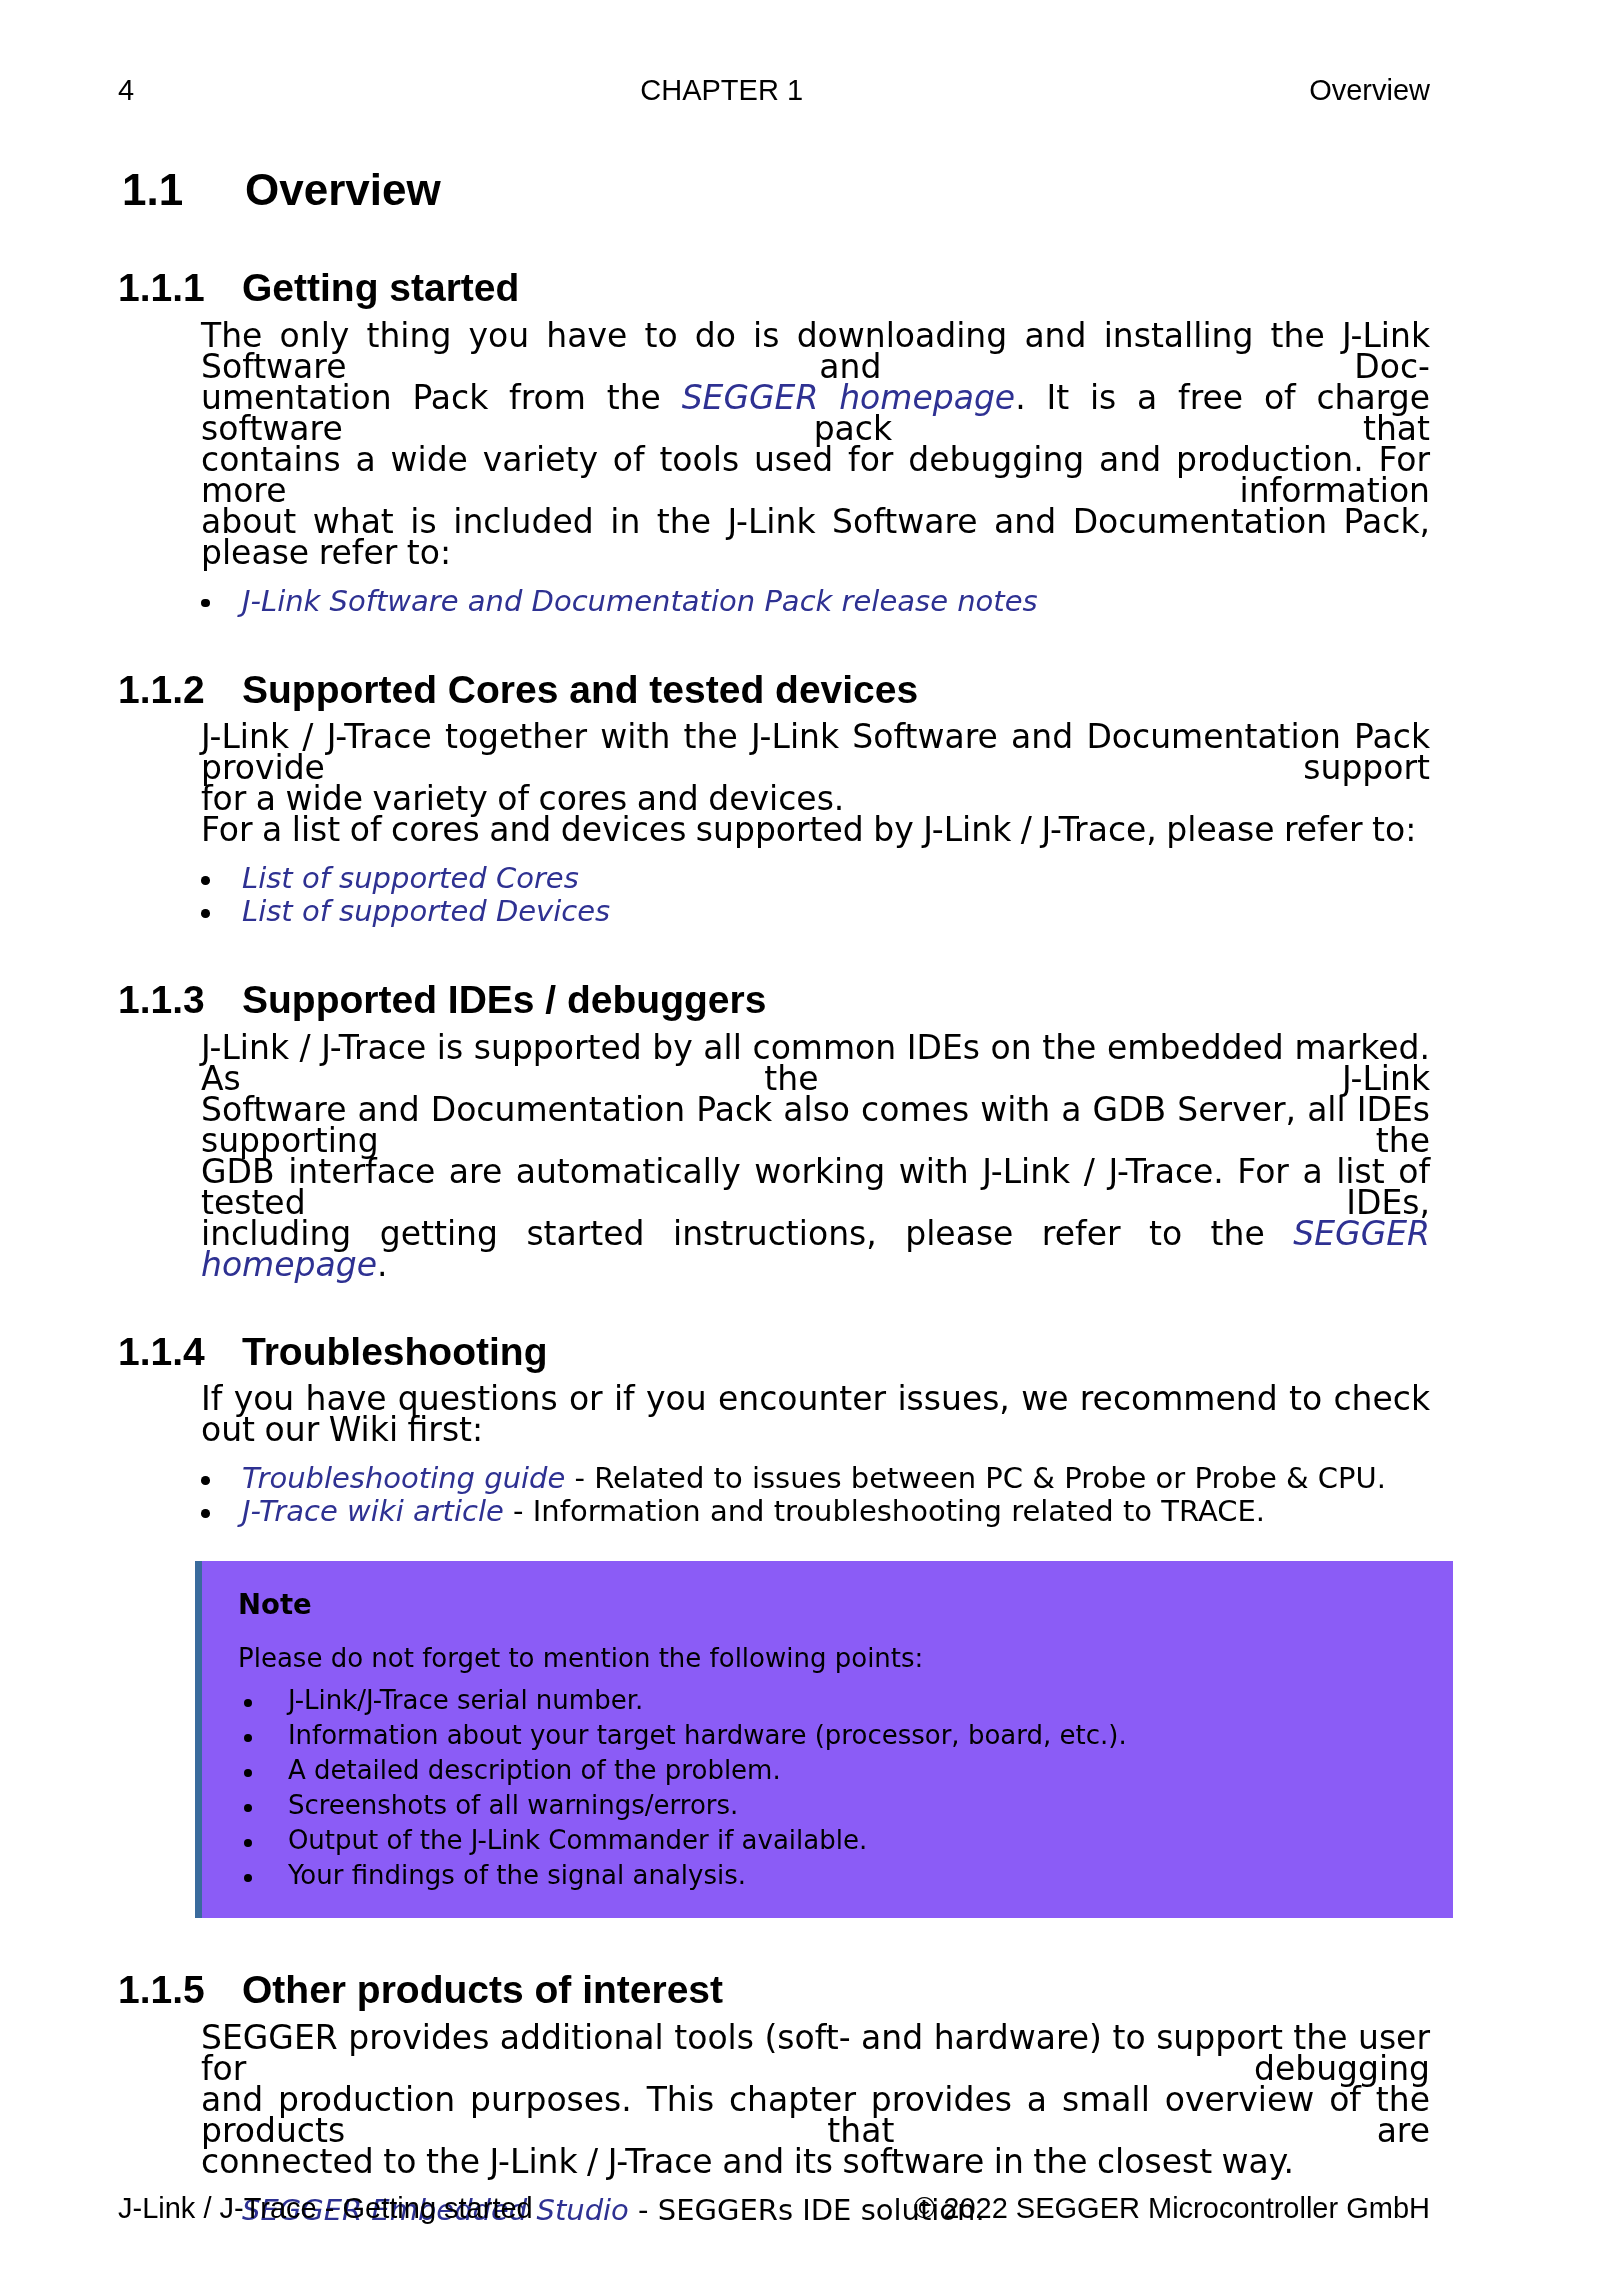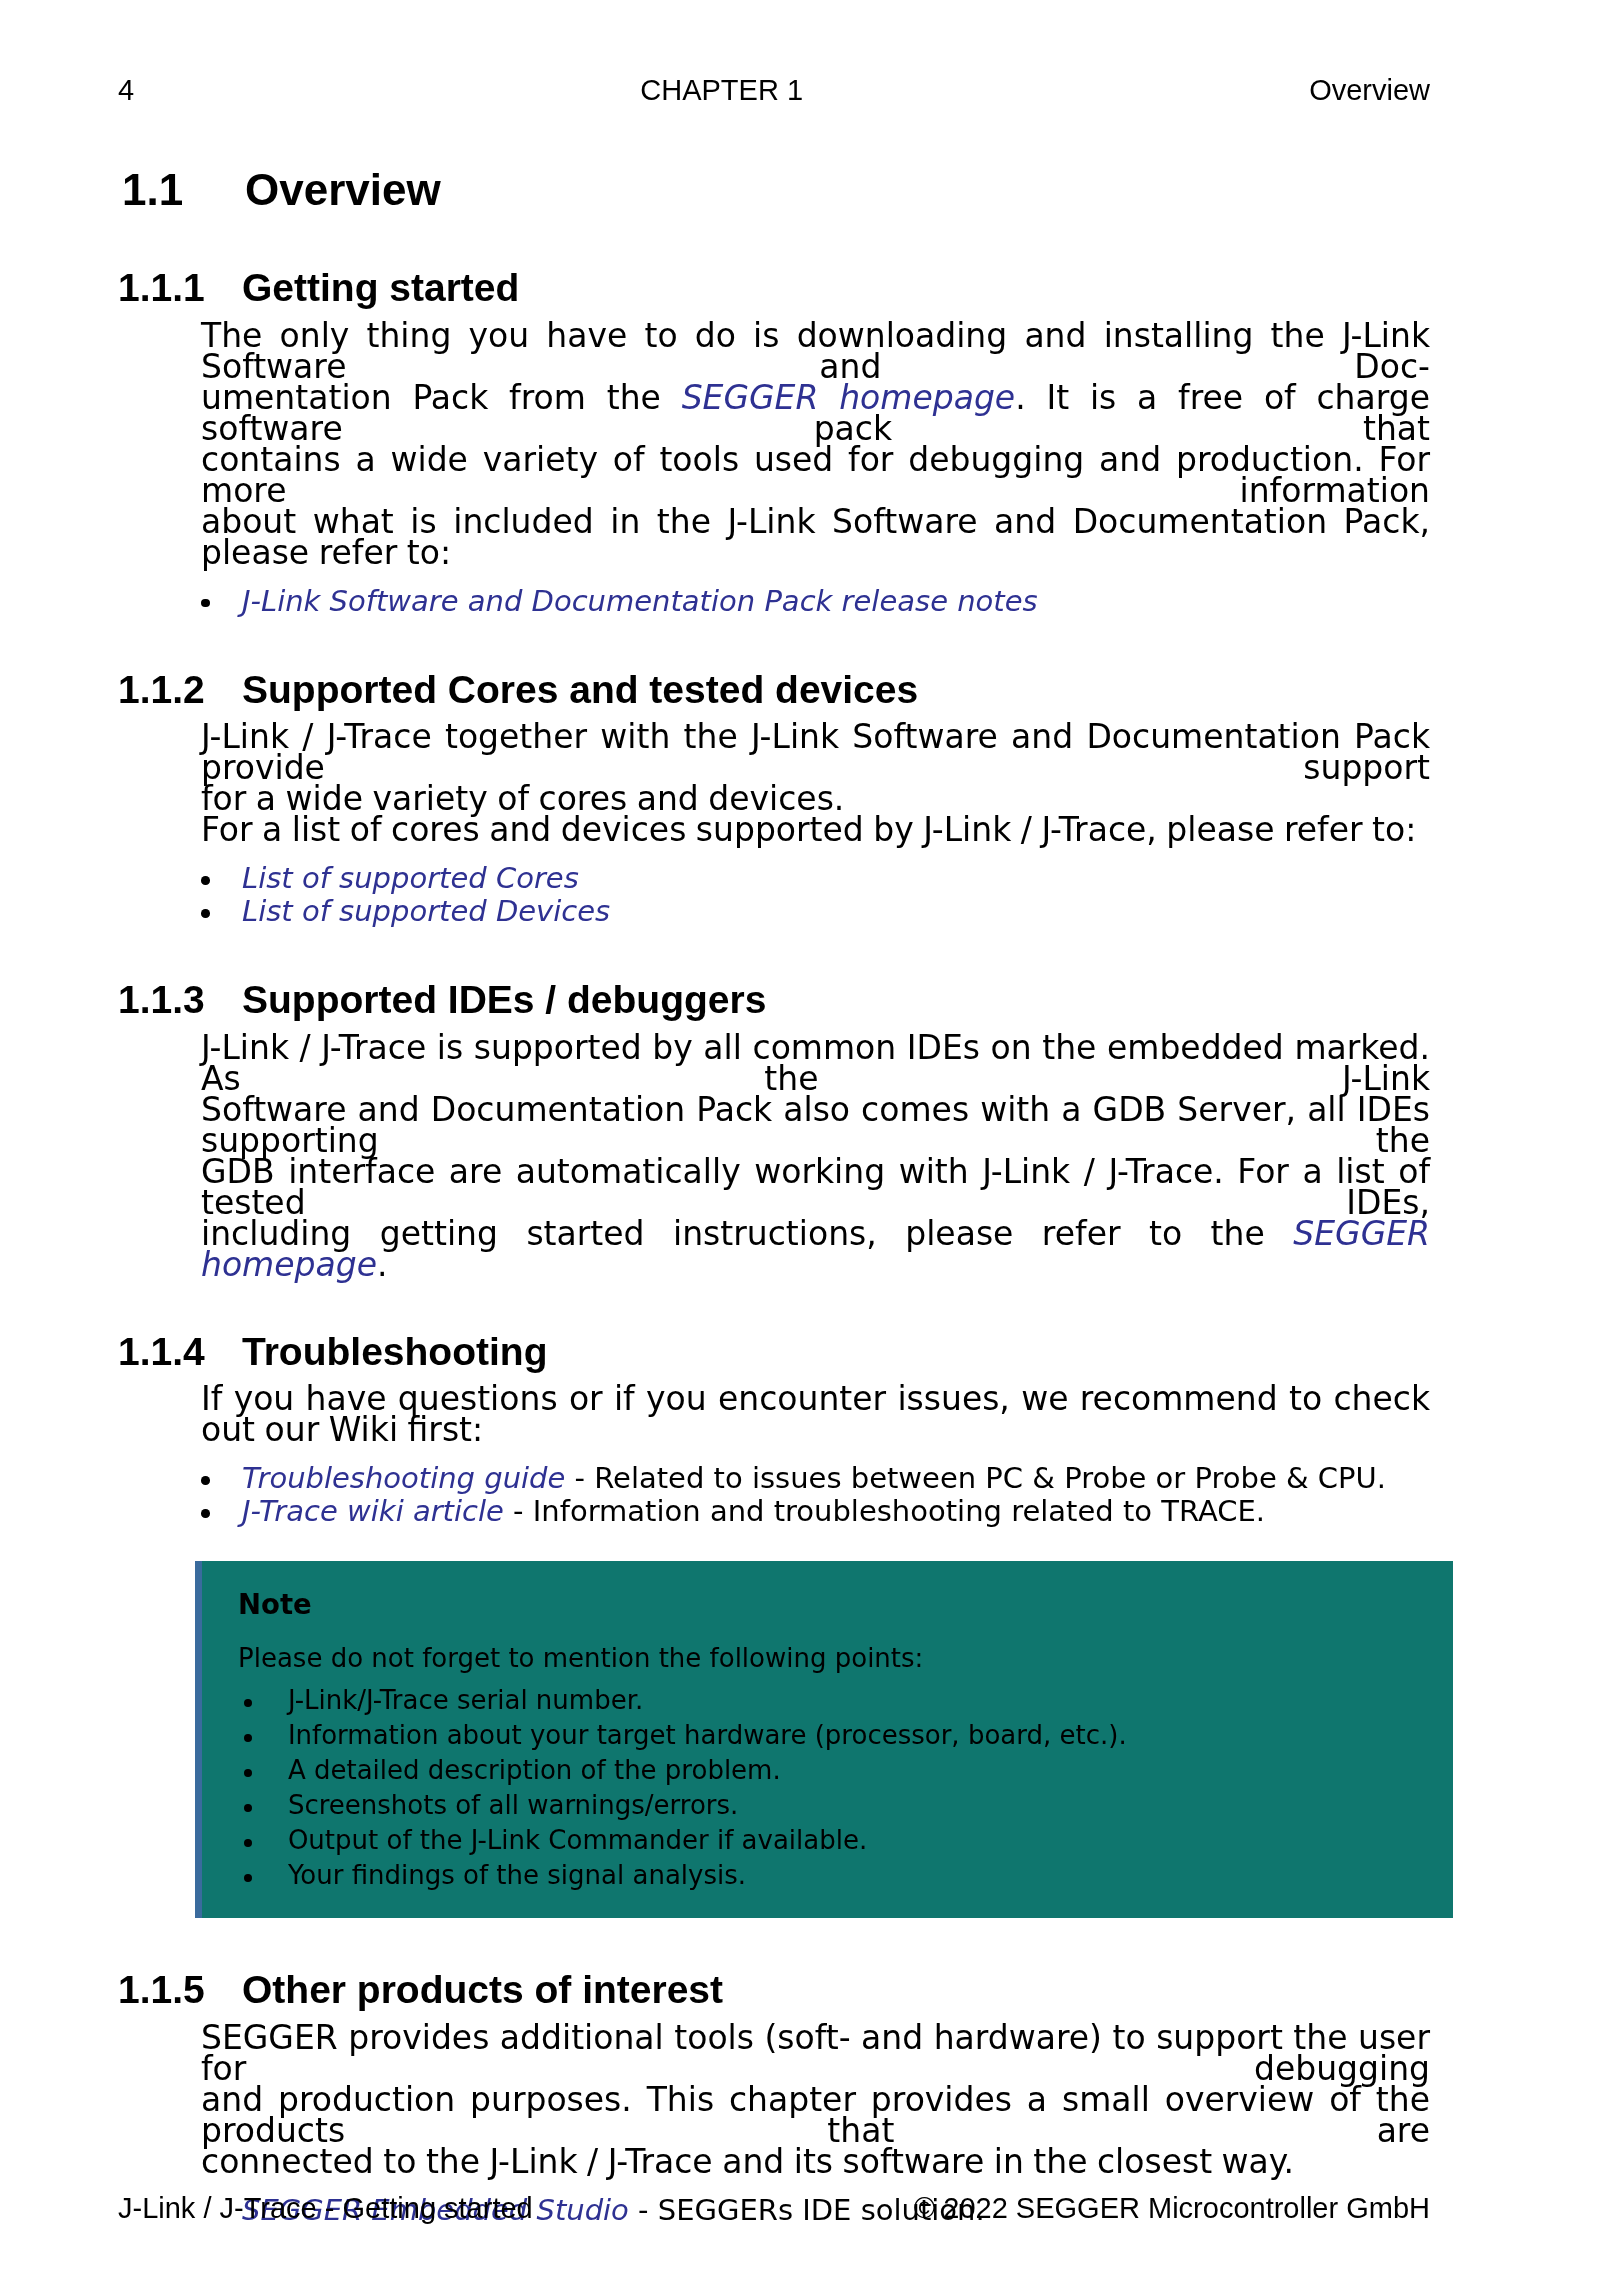--- a/index.html
+++ b/index.html
@@ -127,21 +127,21 @@
         </section>
         <section class="section">
           <h2 class="doc-h2"><span class="num">1.1.4</span><span class="title">Troubleshooting</span></h2>
           <div class="para">
             <div class="line"><span class="run">If you have questions or if you encounter issues, we recommend to check out our Wiki first:</span></div>
           </div>
           <div class="bullets">
             <div class="bullet-item"><span class="marker"><span class="dot"></span></span><span class="bullet-content"><span class="link" style="color: rgb(46, 49, 146);">Troubleshooting guide</span><span class="run"> - Related to issues between PC &amp; Probe or Probe &amp; CPU.</span></span></div>
             <div class="bullet-item"><span class="marker"><span class="dot"></span></span><span class="bullet-content"><span class="link" style="color: rgb(46, 49, 146);">J-Trace wiki article</span><span class="run"> - Information and troubleshooting related to TRACE.</span></span></div>
           </div>
-          <div class="note" style="background: #0f766e;">
+          <div class="note" style="background: #8b5cf6;">
             <div class="note-bar" style="background: rgb(58, 107, 157);"></div>
             <div class="note-title">Note</div>
             <div class="note-intro">Please do not forget to mention the following points:</div>
             <div class="note-bullets">
               <div class="note-item"><span class="marker"><span class="dot"></span></span><span class="bullet-content">J-Link/J-Trace serial number.</span></div>
               <div class="note-item"><span class="marker"><span class="dot"></span></span><span class="bullet-content">Information about your target hardware (processor, board, etc.).</span></div>
               <div class="note-item"><span class="marker"><span class="dot"></span></span><span class="bullet-content">A detailed description of the problem.</span></div>
               <div class="note-item"><span class="marker"><span class="dot"></span></span><span class="bullet-content">Screenshots of all warnings/errors.</span></div>
               <div class="note-item"><span class="marker"><span class="dot"></span></span><span class="bullet-content">Output of the J-Link Commander if available.</span></div>
               <div class="note-item"><span class="marker"><span class="dot"></span></span><span class="bullet-content">Your findings of the signal analysis.</span></div>

